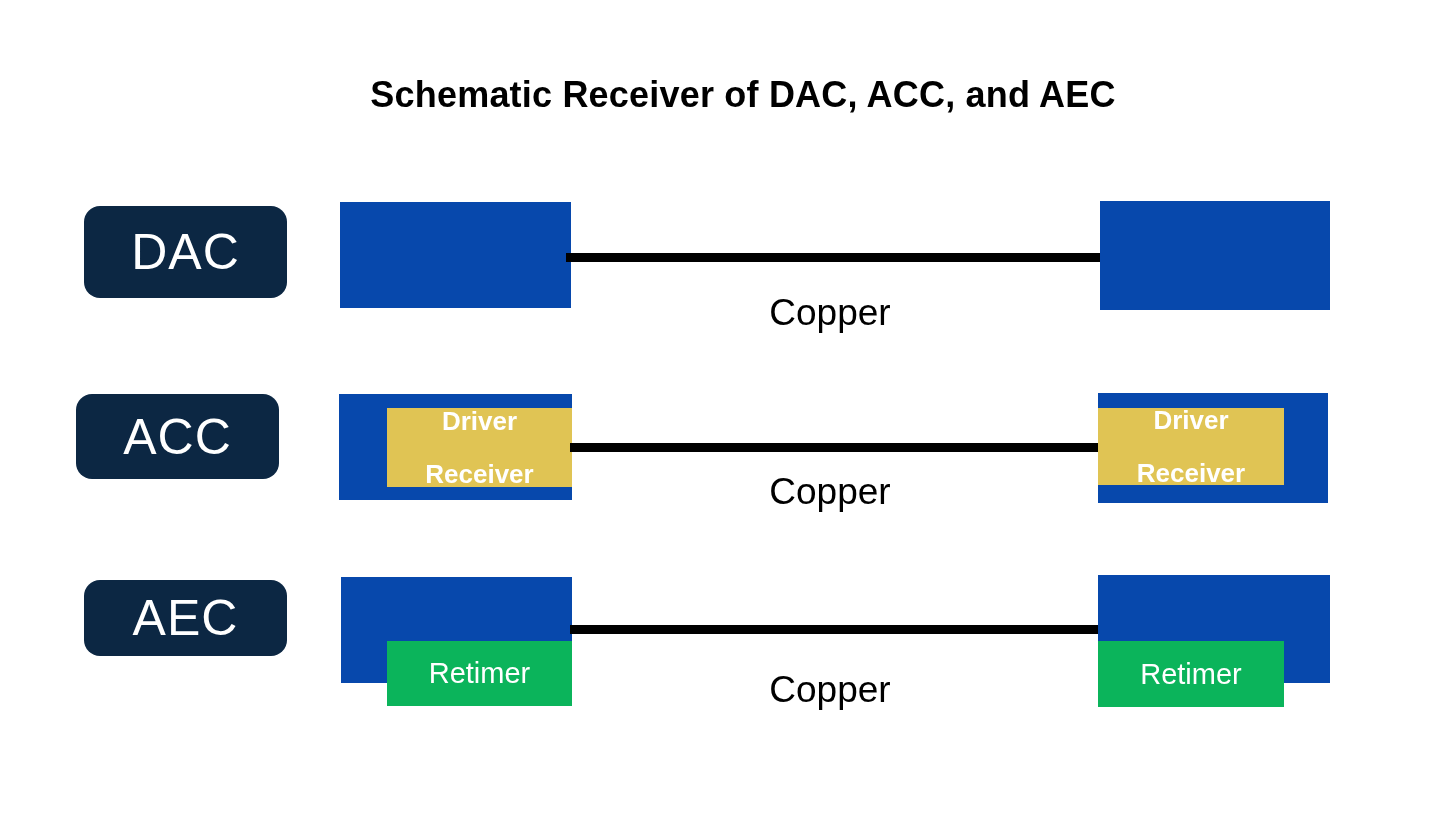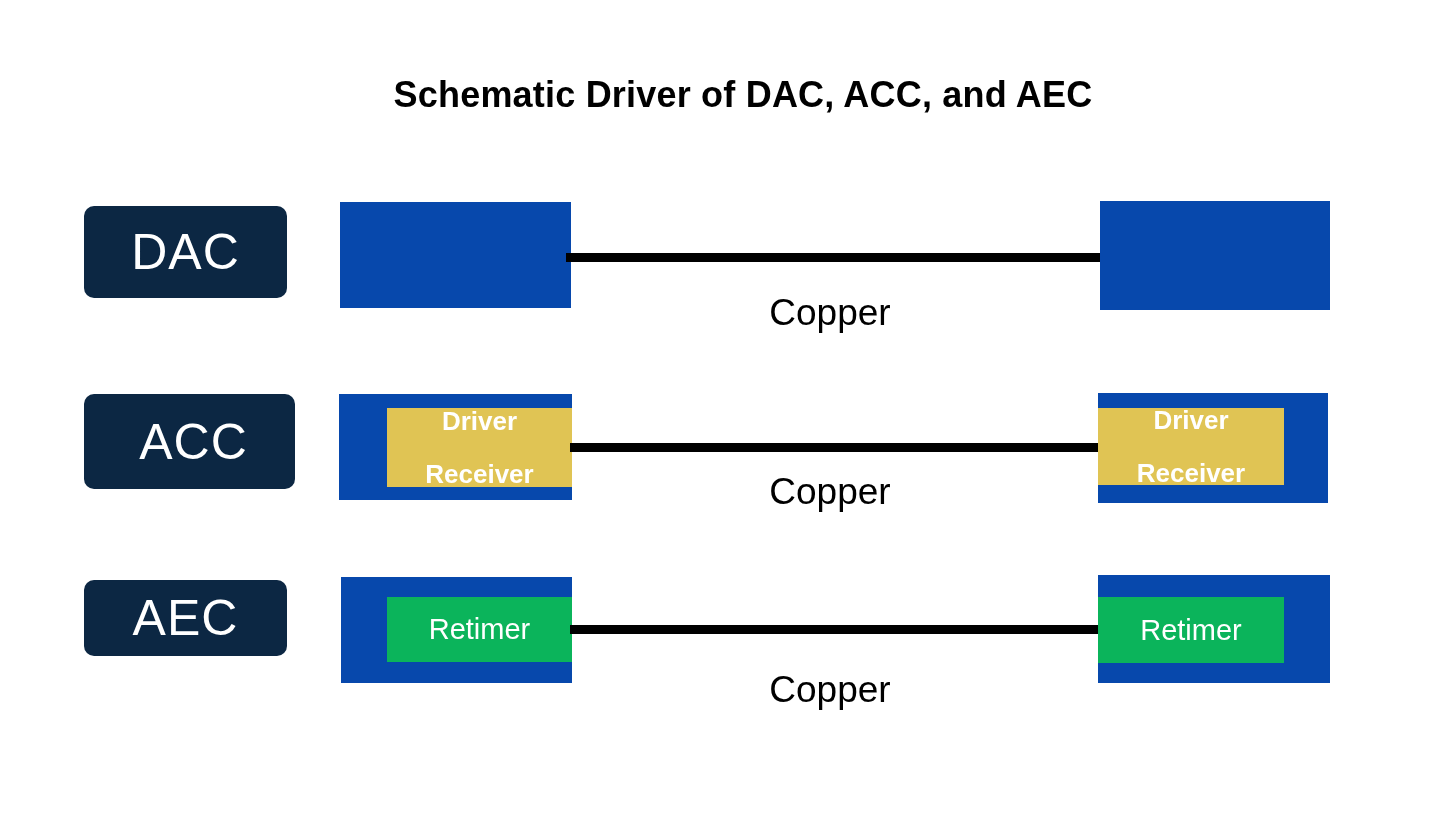--- a/index.html
+++ b/index.html
@@ -12,47 +12,47 @@
   .canvas{
     position:relative; width:1456px; height:819px; background:var(--background);
     overflow:hidden; margin:0 auto;
   }
   .title{
     position:absolute; left:743px; top:74px; transform:translateX(-50%);
     white-space:nowrap; font-size:36px; font-weight:700; color:var(--body-text);
     letter-spacing:0.2px;
   }
   .chip{
-    position:absolute; background:var(--label-navy); border-radius:10px;
+    position:absolute; background:var(--label-navy); border-radius:16px;
     display:flex; align-items:center; justify-content:center;
     color:var(--label-text); font-size:50px; font-weight:400; letter-spacing:1px;
   }
   .connector{ position:absolute; background:var(--connector-blue); }
   .module{
     position:absolute; display:flex; flex-direction:column;
     align-items:center; justify-content:center; color:var(--label-text);
     text-align:center;
   }
   .module.gold{ background:var(--driver-gold); font-size:26px; font-weight:700; line-height:33px;gap:20px; }
-  .module.green{ background:var(--retimer-green); font-size:29px; font-weight:400; line-height:33px; }
+  .module.green{ background:var(--retimer-green); font-size:29px; font-weight:400; line-height:33px;margin-top:44px; }
   .cable{ position:absolute; background:var(--cable-black); height:9px; }
   .cable-label{
     position:absolute; width:300px; text-align:center;
     font-size:37px; font-weight:400; color:var(--body-text); line-height:42px;
   }
 
   
   #dac-label{left:84px; top:206px; width:203px; height:92px;}
   #dac-left{left:340px; top:202px; width:231px; height:106px;}
   #dac-line{left:566px; top:253px; width:540px;}
   #dac-right{left:1100px; top:201px; width:230px; height:109px;}
   #dac-copper{left:680px; top:292px;}
 
   
-  #acc-label{left:84px; top:394px; width:203px; height:95px;padding-left:8px;}
+  #acc-label{left:76px; top:394px; width:203px; height:85px;}
   #acc-left{left:339px; top:394px; width:233px; height:106px;}
   #acc-left-module{left:387px; top:408px; width:185px; height:79px;}
   #acc-line{left:570px; top:443px; width:535px;}
   #acc-right{left:1098px; top:393px; width:230px; height:110px;}
   #acc-right-module{left:1098px; top:408px; width:186px; height:77px;}
   #acc-copper{left:680px; top:471px;}
 
   
   #aec-label{left:84px; top:580px; width:203px; height:76px;}
   #aec-left{left:341px; top:577px; width:231px; height:106px;}
@@ -60,21 +60,21 @@
   #aec-line{left:570px; top:625px; width:536px;}
   #aec-right{left:1098px; top:575px; width:232px; height:108px;}
   #aec-right-module{left:1098px; top:597px; width:186px; height:66px;}
   #aec-copper{left:680px; top:669px;}
 </style>
 </head>
 <body>
 
 <div class="canvas">
 
-  <div class="title">Schematic Driver of DAC, ACC, and AEC</div>
+  <div class="title">Schematic Receiver of DAC, ACC, and AEC</div>
 
   <div class="chip" id="dac-label">
     <span>DAC</span>
   </div>
   <div class="connector" id="dac-left"></div>
   <div class="cable" id="dac-line"></div>
   <div class="connector" id="dac-right"></div>
   <div class="cable-label" id="dac-copper">Copper</div>
 
   <div class="chip" id="acc-label">

